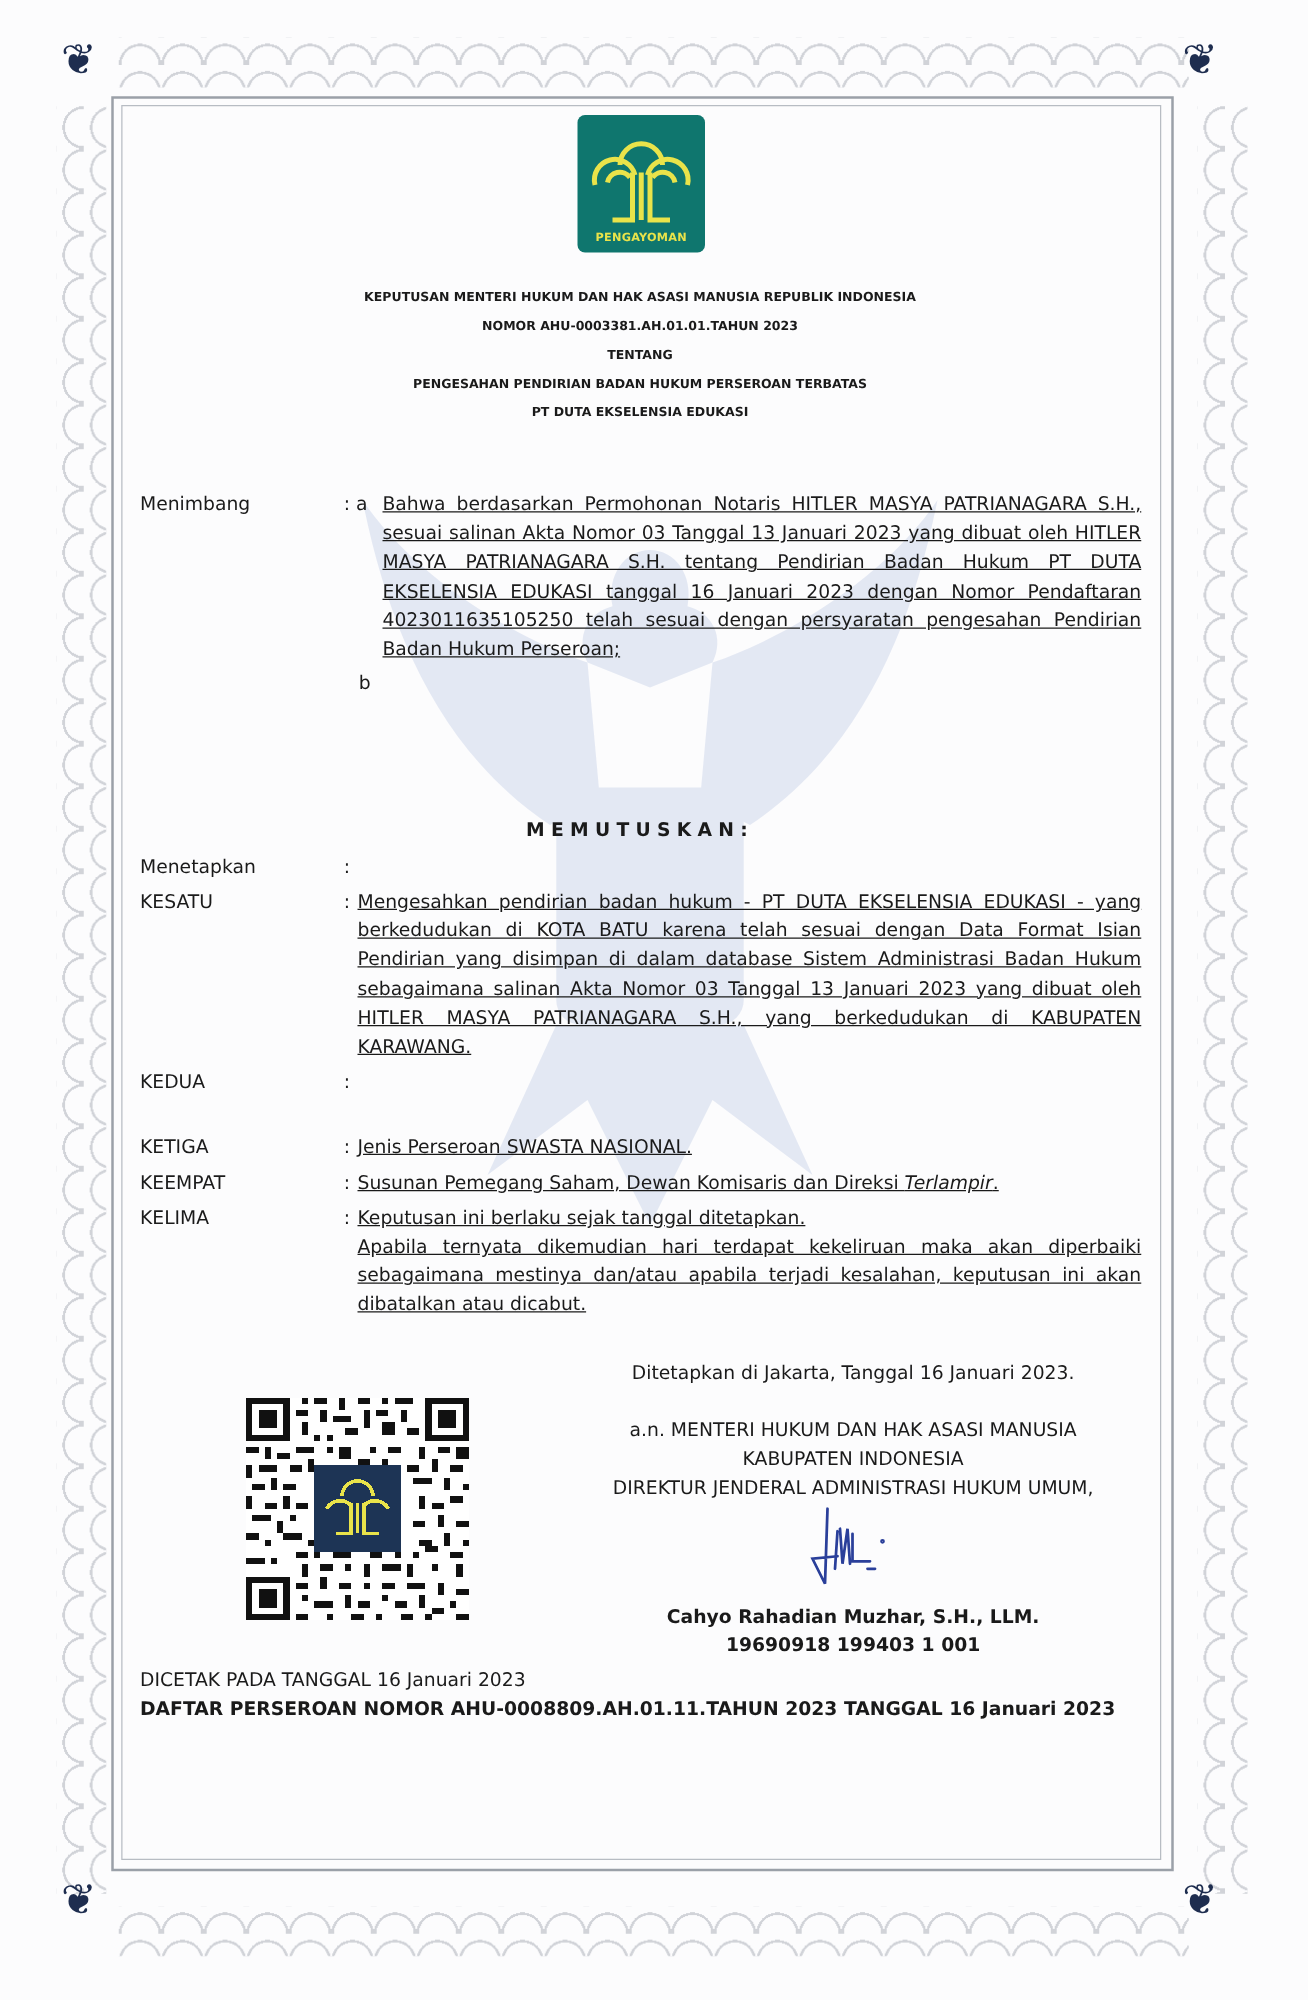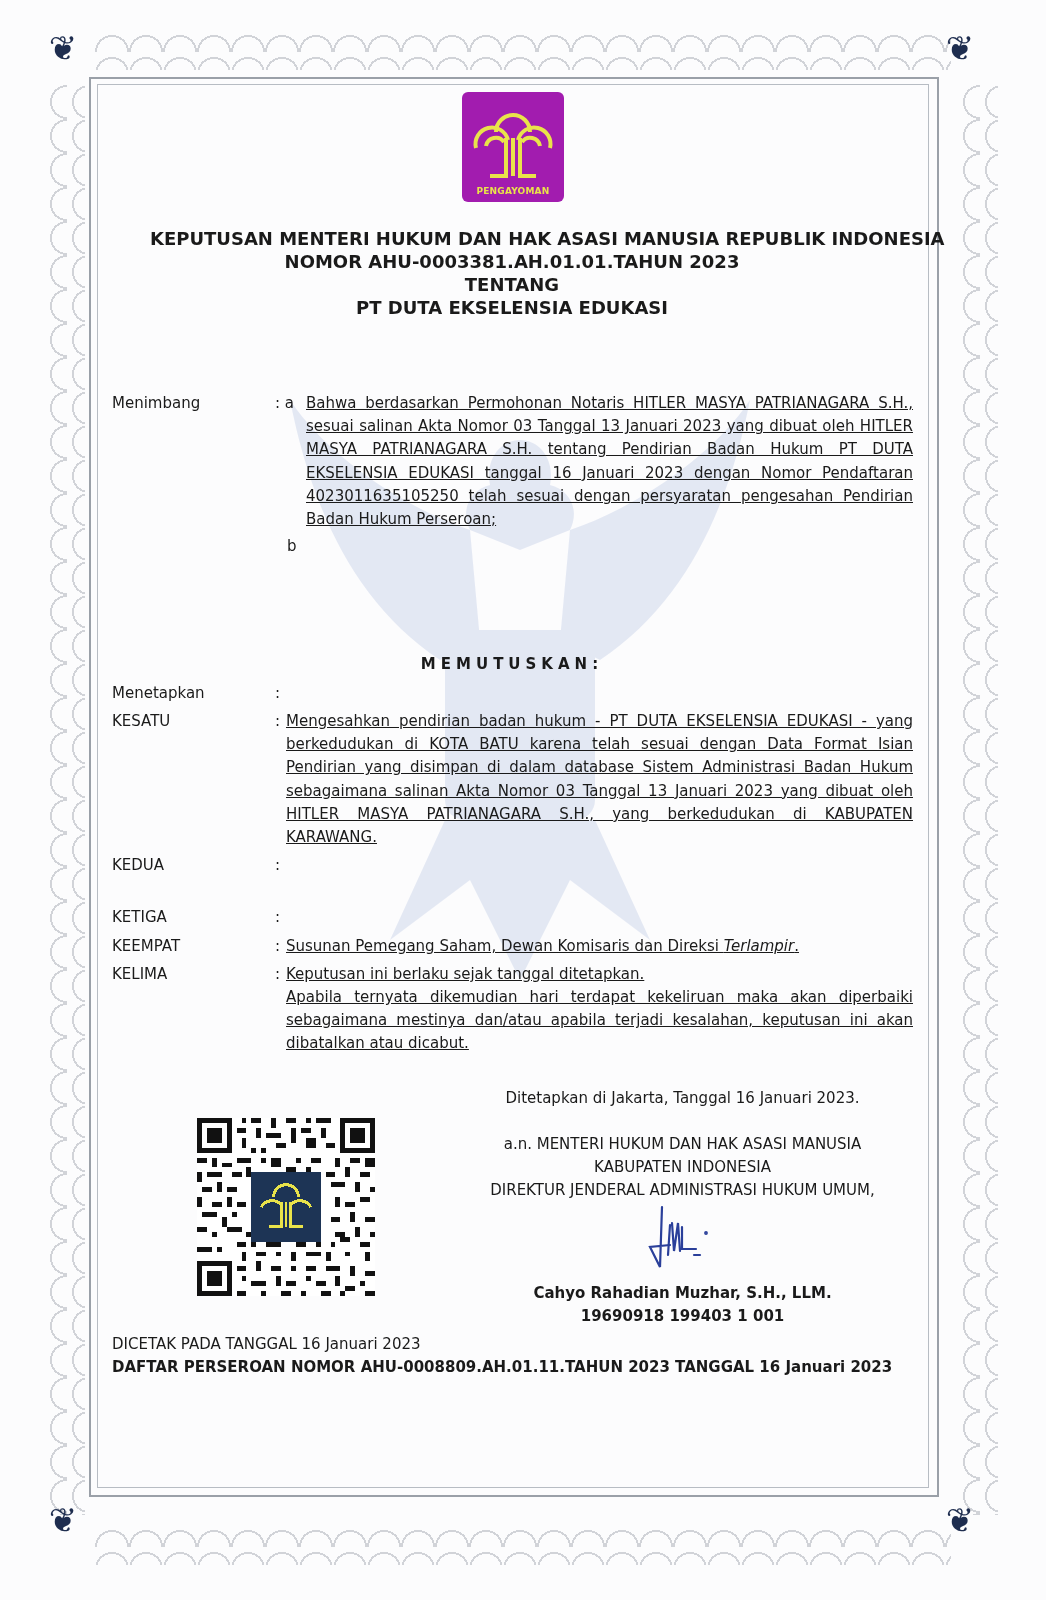--- a/index.html
+++ b/index.html
@@ -26,25 +26,25 @@
   .corner.bl { left: 45px; top: 1502px; }
   .corner.br { left: 942px; top: 1502px; }
 
   .frame-outer { position: absolute; left: 89px; top: 77px; width: 846px; height: 1416px; border: 2px solid #9aa0a8; }
   .frame-inner { position: absolute; left: 97px; top: 84px; width: 830px; height: 1402px; border: 1px solid #b7bcc3; }
 
   
   .watermark { position: absolute; left: 270px; top: 380px; width: 500px; height: 620px; opacity: 0.12; }
 
   
-  .logo { position: absolute; left: 462px; top: 92px; width: 102px; height: 110px; background: #a21caf; border-radius: 6px; }
+  .logo { position: absolute; left: 462px; top: 92px; width: 102px; height: 110px; background: #0f766e; border-radius: 6px; }
   .logo svg { position: absolute; left: 0; top: 0; }
   .logo-text { position: absolute; left: 0; right: 0; bottom: 6px; text-align: center; color: #e9e34a; font-size: 9px; font-weight: bold; letter-spacing: 0.2px; }
 
-  .title { position: absolute; left: 150px; width: 724px; text-align: center; font-weight: bold; font-size: 18px; line-height: 23px; top: 227px; }
+  .title { position: absolute; left: 150px; width: 724px; text-align: center; font-weight: bold; font-size: 10px; line-height: 23px; top: 227px; }
   .title div { white-space: nowrap; }
 
   .label { position: absolute; left: 112px; font-size: 15px; }
   .colon { position: absolute; left: 275px; font-size: 15px; }
   .para { position: absolute; font-size: 15px; line-height: 23.2px; text-align: justify; text-align-last: left; text-decoration: underline; }
   .para.a { left: 306px; width: 607px; }
   .para.k { left: 286px; width: 627px; }
 
   .memutuskan { position: absolute; left: 0; width: 1024px; text-align: center; top: 655px; font-weight: bold; font-size: 15px; letter-spacing: 5px; }
 
@@ -96,20 +96,21 @@
         <path d="M58 46 L58 84 L74 84"></path>
       </g>
     </svg>
     <div class="logo-text">PENGAYOMAN</div>
   </div>
 
   <div class="title">
     <div>KEPUTUSAN MENTERI HUKUM DAN HAK ASASI MANUSIA REPUBLIK INDONESIA</div>
     <div>NOMOR AHU-0003381.AH.01.01.TAHUN 2023</div>
     <div>TENTANG</div>
+    <div>PENGESAHAN PENDIRIAN BADAN HUKUM PERSEROAN TERBATAS</div>
     <div>PT DUTA EKSELENSIA EDUKASI</div>
   </div>
 
   <div class="label" style="top:394px">Menimbang</div>
   <div class="colon" style="top:394px">: a</div>
   <div class="para a" style="top:392px">Bahwa berdasarkan Permohonan Notaris HITLER MASYA PATRIANAGARA S.H., sesuai salinan Akta Nomor 03 Tanggal 13 Januari 2023 yang dibuat oleh HITLER MASYA PATRIANAGARA S.H. tentang Pendirian Badan Hukum PT DUTA EKSELENSIA EDUKASI tanggal 16 Januari 2023 dengan Nomor Pendaftaran 4023011635105250 telah sesuai dengan persyaratan pengesahan Pendirian Badan Hukum Perseroan;</div>
   <div class="colon" style="top:537px; left:287px">b</div>
 
   <div class="memutuskan">MEMUTUSKAN:</div>
 
@@ -118,20 +119,21 @@
 
   <div class="label" style="top:712px">KESATU</div>
   <div class="colon" style="top:712px">:</div>
   <div class="para k" style="top:710px">Mengesahkan pendirian badan hukum - PT DUTA EKSELENSIA EDUKASI - yang berkedudukan di KOTA BATU karena telah sesuai dengan Data Format Isian Pendirian yang disimpan di dalam database Sistem Administrasi Badan Hukum sebagaimana salinan Akta Nomor 03 Tanggal 13 Januari 2023 yang dibuat oleh HITLER MASYA PATRIANAGARA S.H., yang berkedudukan di KABUPATEN KARAWANG.</div>
 
   <div class="label" style="top:856px">KEDUA</div>
   <div class="colon" style="top:856px">:</div>
 
   <div class="label" style="top:908px">KETIGA</div>
   <div class="colon" style="top:908px">:</div>
+  <div class="para k" style="top:906px">Jenis Perseroan SWASTA NASIONAL.</div>
 
   <div class="label" style="top:937px">KEEMPAT</div>
   <div class="colon" style="top:937px">:</div>
   <div class="para k" style="top:935px"><span>Susunan Pemegang Saham, Dewan Komisaris dan Direksi </span><i>Terlampir</i><span>.</span></div>
 
   <div class="label" style="top:965px">KELIMA</div>
   <div class="colon" style="top:965px">:</div>
   <div class="para k" style="top:963px">Keputusan ini berlaku sejak tanggal ditetapkan.</div>
   <div class="para k" style="top:986px">Apabila ternyata dikemudian hari terdapat kekeliruan maka akan diperbaiki sebagaimana mestinya dan/atau apabila terjadi kesalahan, keputusan ini akan dibatalkan atau dicabut.</div>
 

